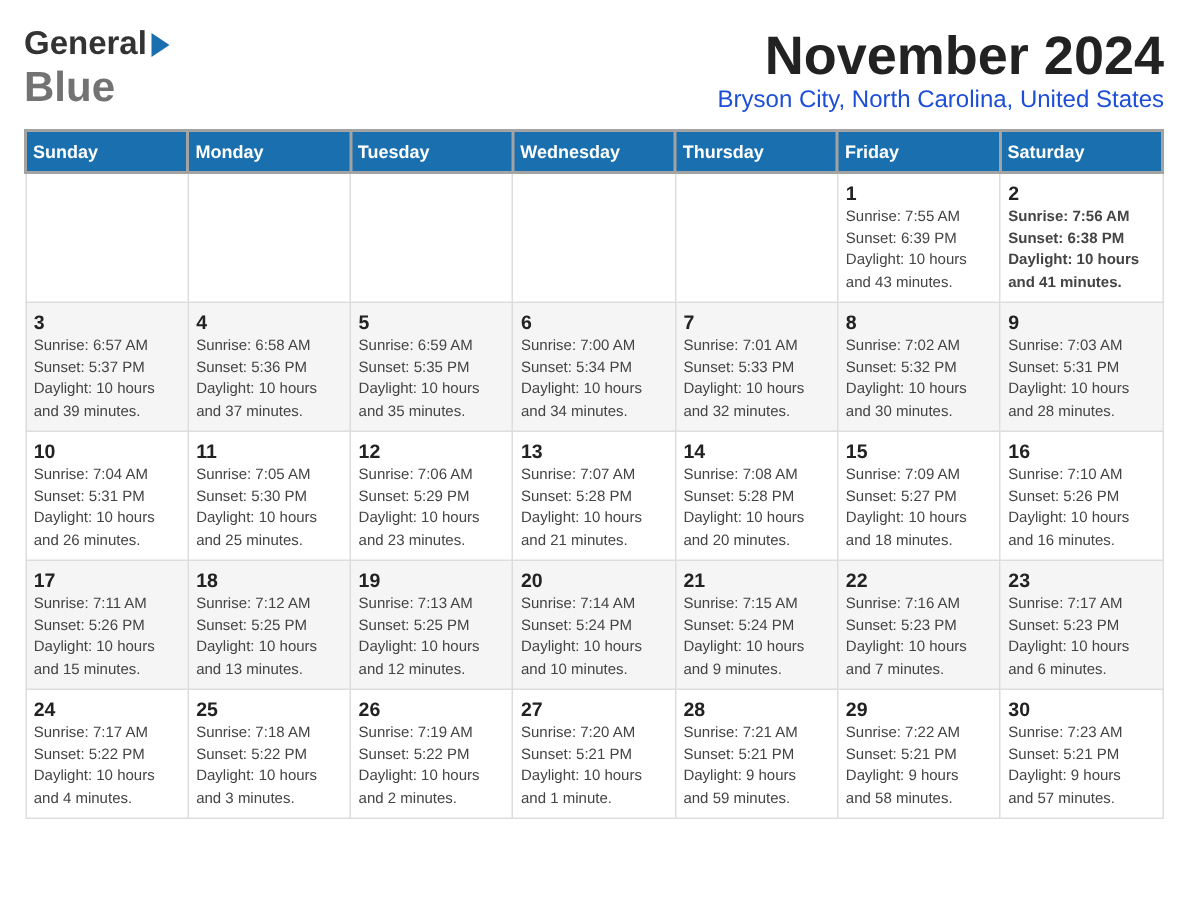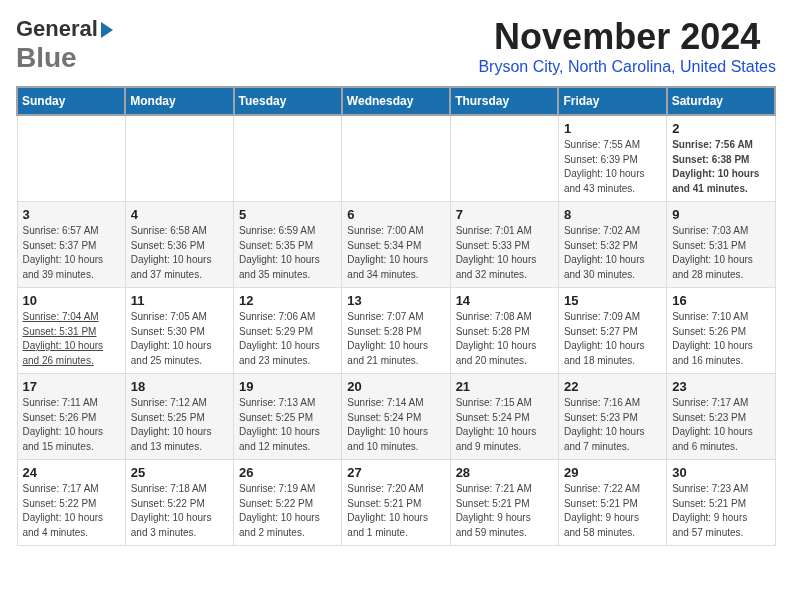--- a/index.html
+++ b/index.html
@@ -20,21 +20,21 @@
       display: flex;
       flex-direction: column;
       align-items: flex-start;
       justify-content: space-between;
     }
     .logo-line {
       display: flex;
       align-items: center;
     }
     .title-area {
-      text-align: center;
+      text-align: right;
     }
     .month-title {
       font-size: 36px;
       font-weight: bold;
       color: #222;
     }
     .location-title {
       font-size: 16px;
       color: #1d4ed8;
     }
@@ -178,21 +178,21 @@
           <span class="day-number">9</span>
           <div class="day-info" style="white-space: pre-line;">Sunrise: 7:03 AM
 Sunset: 5:31 PM
 Daylight: 10 hours
 and 28 minutes.</div>
         </td>
       </tr>
       <tr>
         <td>
           <span class="day-number">10</span>
-          <div class="day-info" style="white-space: pre-line; text-decoration: underline;">Sunrise: 7:04 AM
+          <div class="day-info" style="white-space: pre-line;">Sunrise: 7:04 AM
 Sunset: 5:31 PM
 Daylight: 10 hours
 and 26 minutes.</div>
         </td>
         <td>
           <span class="day-number">11</span>
           <div class="day-info" style="white-space: pre-line;">Sunrise: 7:05 AM
 Sunset: 5:30 PM
 Daylight: 10 hours
 and 25 minutes.</div>

